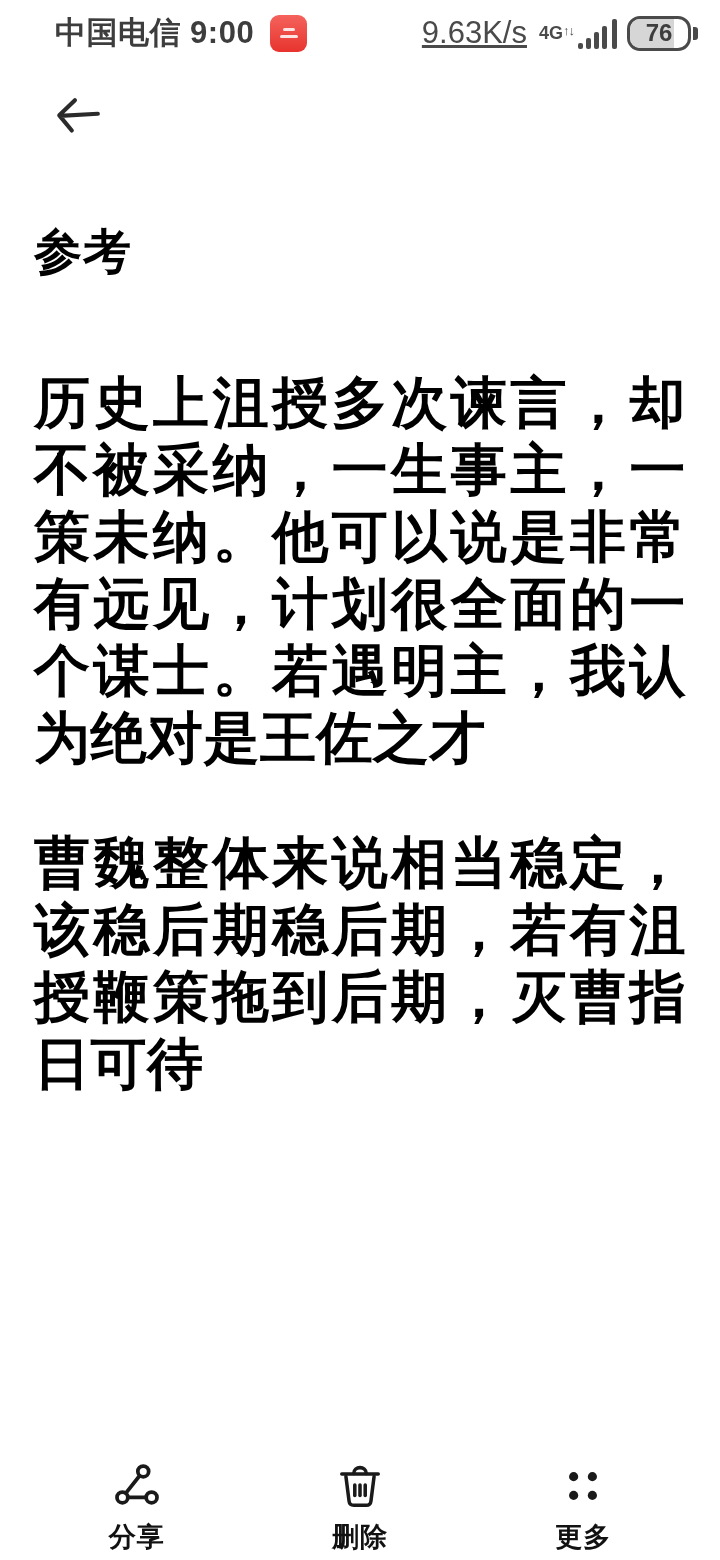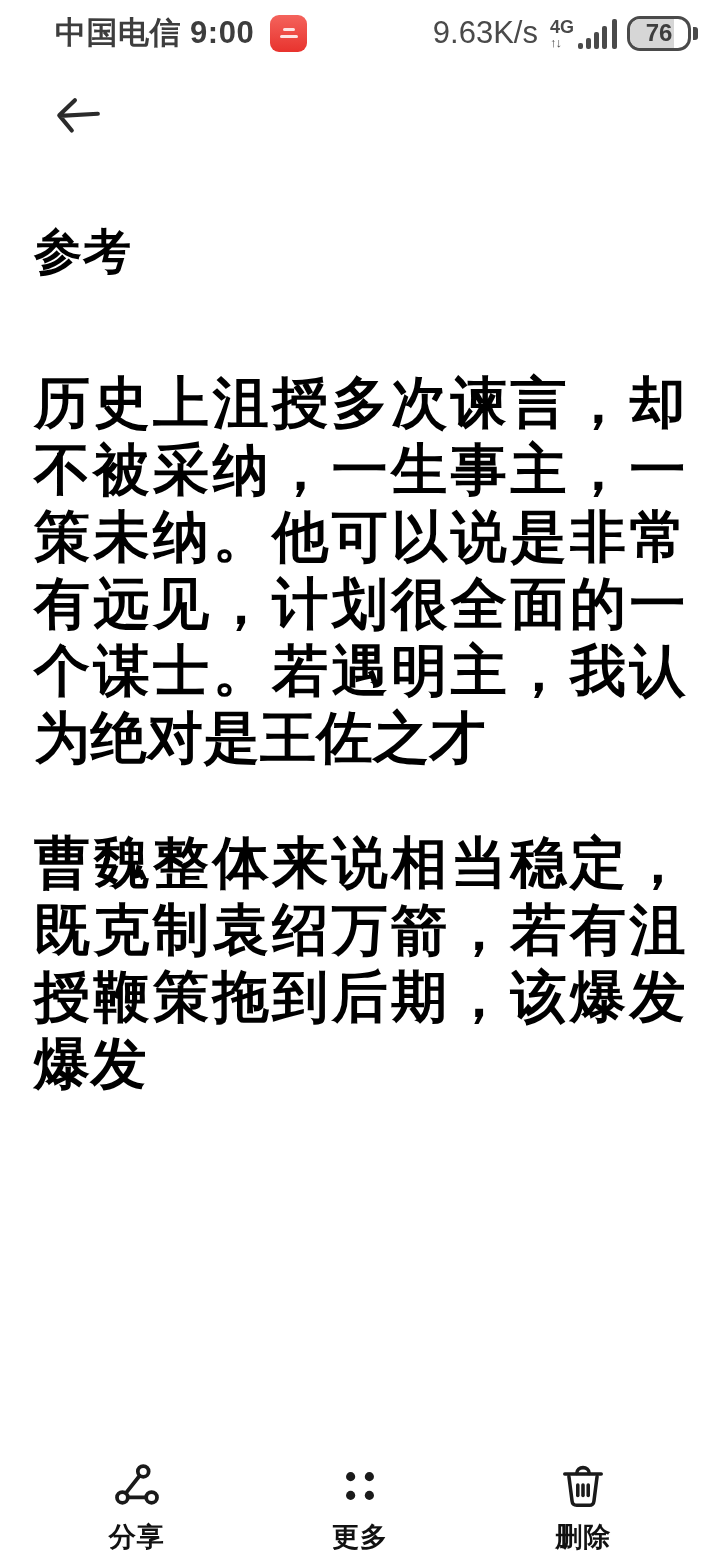--- a/index.html
+++ b/index.html
@@ -39,23 +39,24 @@
     gap: 4px;
   }
   .sb-badge i { display: block; width: 18px; height: 3px; background: rgba(255,255,255,0.85); border-radius: 2px; }
   .sb-badge i:first-child { width: 12px; }
   .sb-speed {
     font-size: 31px;
     font-weight: 500;
     color: #4a4a4a;
     margin-right: 12px;
     white-space: nowrap;
+    text-decoration: underline;
   }
   .net-block {
-    display: flex; flex-direction: column;
+    display: flex; flex-direction: row;
     align-items: flex-start; justify-content: center;
     margin-right: 4px; line-height: 1;
   }
   .net-4g { font-size: 18px; font-weight: 700; color: #4a4a4a; }
   .net-arrows { font-size: 13px; color: #4a4a4a; letter-spacing: -1px; font-weight: 700; }
   .sig-bars { display: flex; align-items: flex-end; gap: 3px; height: 32px; margin-right: 10px; }
   .sig-bars span { display: block; width: 5px; background: #4a4a4a; border-radius: 2px; }
   .sig-b1 { height: 6px; }
   .sig-b2 { height: 11px; }
   .sig-b3 { height: 17px; }
@@ -172,65 +173,65 @@
     <svg viewBox="0 0 48 48">
       <path d="M44 19 L8 21 M22 6 L7 20.5 M7 20.5 L19 35" fill="none" stroke="#2b2b2b" stroke-width="4" stroke-linecap="round" stroke-linejoin="round"></path>
     </svg>
   </span>
 </div>
 
 <div class="note">
   <div class="note-title">参考</div>
   <div class="note-body">
     <p>历史上沮授多次谏言，却不被采纳，一生事主，一策未纳。他可以说是非常有远见，计划很全面的一个谋士。若遇明主，我认为绝对是王佐之才</p>
-    <p>曹魏整体来说相当稳定，既克制袁绍万箭，若有沮授鞭策拖到后期，该爆发爆发</p>
+    <p>曹魏整体来说相当稳定，该稳后期稳后期，若有沮授鞭策拖到后期，灭曹指日可待</p>
   </div>
 </div>
 
 <div class="toolbar">
 
   <div class="tb-item">
     <span class="tb-icon">
       <svg viewBox="0 0 48 48">
         <g fill="none" stroke="#1a1a1a" stroke-width="3.6" stroke-linecap="round">
           <circle cx="30" cy="10" r="5.2"></circle>
           <circle cx="10" cy="35" r="5.2"></circle>
           <circle cx="38" cy="35" r="5.2"></circle>
           <path d="M26.5 14.2 L13.3 30.8"></path>
           <path d="M16 35 L32 35"></path>
         </g>
       </svg>
     </span>
     <span class="tb-label">分享</span>
   </div>
 
-
-  <div class="tb-item">
-    <span class="tb-icon">
-      <svg viewBox="0 0 48 48">
-        <g fill="#1a1a1a">
-          <circle cx="15" cy="15" r="4.4"></circle>
-          <circle cx="33" cy="15" r="4.4"></circle>
-          <circle cx="15" cy="33" r="4.4"></circle>
-          <circle cx="33" cy="33" r="4.4"></circle>
-        </g>
-      </svg>
-    </span>
-    <span class="tb-label">更多</span>
-  </div>
 
   <div class="tb-item">
     <span class="tb-icon">
       <svg viewBox="0 0 48 48">
         <g fill="none" stroke="#1a1a1a" stroke-width="3.4" stroke-linecap="round" stroke-linejoin="round">
           <path d="M6.5 12.5 H41.5"></path>
           <path d="M18 12 C18 4.5 30 4.5 30 12"></path>
           <path d="M10.5 15 L13.5 38.5 C13.8 41.2 15.5 42.5 18 42.5 L30 42.5 C32.5 42.5 34.2 41.2 34.5 38.5 L37.5 15"></path>
           <path d="M19 23 V33"></path>
           <path d="M24 23 V33"></path>
           <path d="M29 23 V33"></path>
         </g>
       </svg>
     </span>
     <span class="tb-label">删除</span>
   </div>
 
+  <div class="tb-item">
+    <span class="tb-icon">
+      <svg viewBox="0 0 48 48">
+        <g fill="#1a1a1a">
+          <circle cx="15" cy="15" r="4.4"></circle>
+          <circle cx="33" cy="15" r="4.4"></circle>
+          <circle cx="15" cy="33" r="4.4"></circle>
+          <circle cx="33" cy="33" r="4.4"></circle>
+        </g>
+      </svg>
+    </span>
+    <span class="tb-label">更多</span>
+  </div>
+
 </div>
 
 </body></html>

